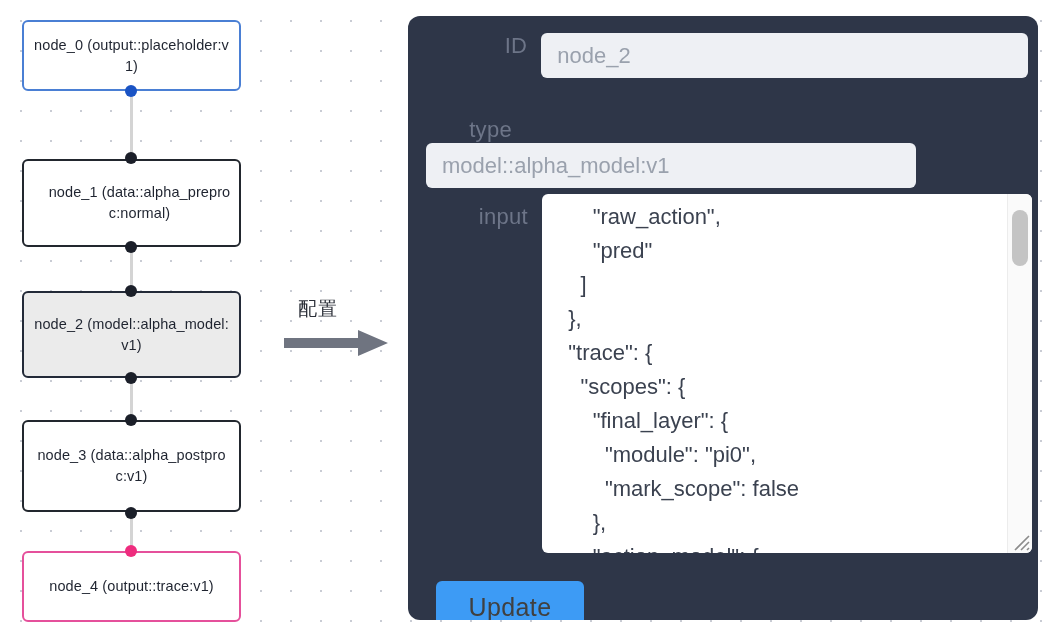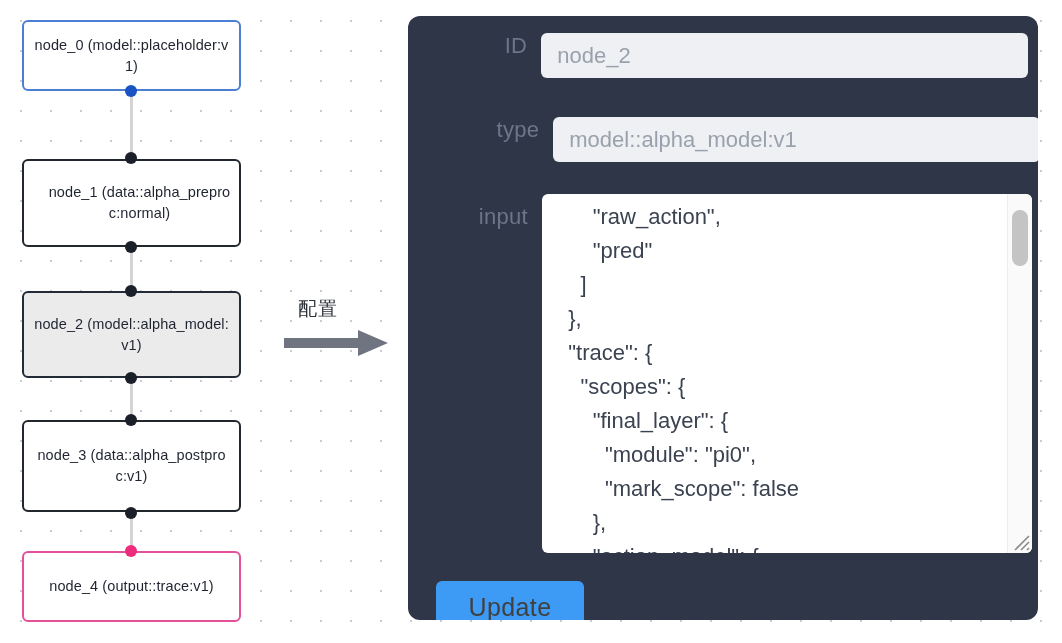--- a/index.html
+++ b/index.html
@@ -92,21 +92,21 @@
     color:#9aa1ad;
     font-size:22px;
     font-family:"Liberation Sans","DejaVu Sans",sans-serif;
     padding:8px 16px;
     outline:none;
   }
 
   #row-id{left:20px;top:17px;width:600px;}
   #row-id .finput{width:490px;height:45px;}
 
-  #row-type{left:32px;top:101px;width:600px;}
+  #row-type{left:4px;top:101px;width:600px;flex-direction:column;}
   #row-type .finput{width:490px;height:45px;}
 
   #row-config{left:20px;top:178px;}
   #row-config .flabel{line-height:46px;}
 
   #ta-wrap{
     position:relative;
     width:490px;height:359px;
     background:#ffffff;
     border-radius:6px;
@@ -159,21 +159,21 @@
 
 <div id="graph">
 
   <div class="edge" style="left:130px;top:90px;height:70px;"></div>
   <div class="edge" style="left:130px;top:246px;height:46px;"></div>
   <div class="edge" style="left:130px;top:377px;height:42px;"></div>
   <div class="edge" style="left:130px;top:512px;height:39px;"></div>
 
   <div class="node blue" style="left:22px;top:20px;width:219px;height:71px;">
     <span class="lbl">node_0
-(model::placeholder:v1)</span>
+(output::placeholder:v1)</span>
   </div>
   <div class="port blue" style="left:131px;top:91px;"></div>
 
   <div class="node" style="left:22px;top:159px;width:219px;height:88px;padding-left:24px;">
     <span class="lbl">node_1
 (data::alpha_preproc:normal)</span>
   </div>
   <div class="port" style="left:131px;top:158px;"></div>
   <div class="port" style="left:131px;top:247px;"></div>
 

